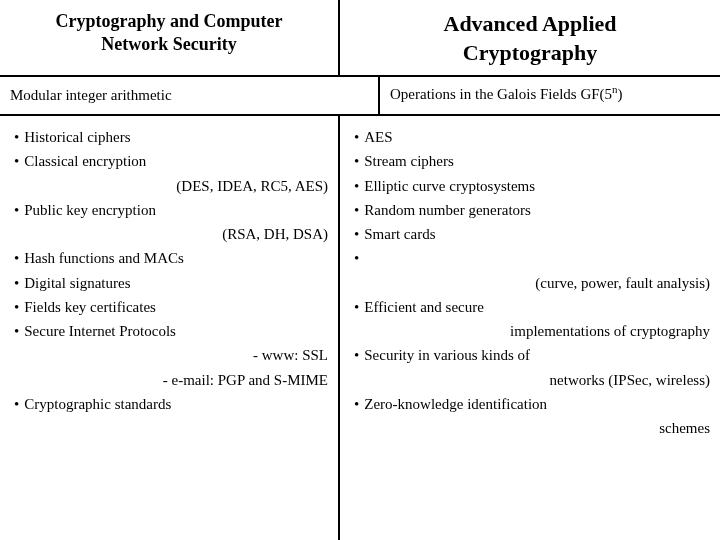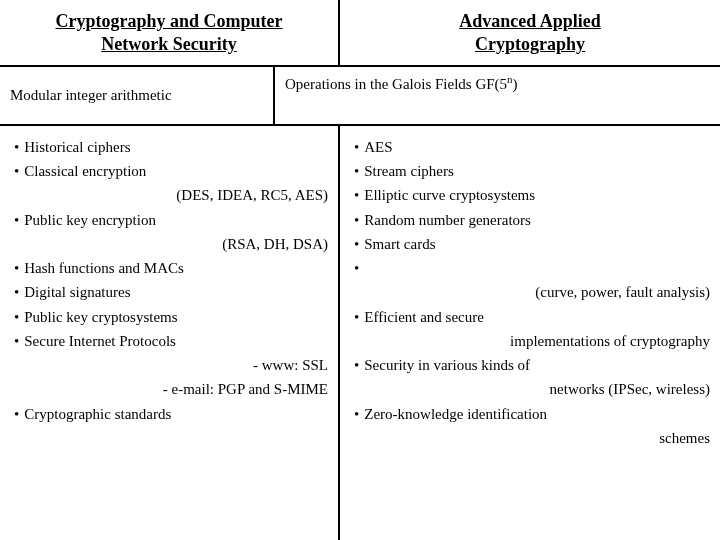--- a/index.html
+++ b/index.html
@@ -22,52 +22,51 @@
       width: 720px;
       height: 540px;
       display: flex;
       flex-direction: column;
     }
 
     .header-row {
       display: flex;
       flex-direction: row;
       border-bottom: 2px solid #000;
-      text-decoration: underline;
     }
 
     .header-left {
       width: 340px;
       text-align: center;
       padding: 10px 8px 8px 8px;
       border-right: 2px solid #000;
       font-size: 18px;
       font-weight: bold;
       line-height: 1.3;
     }
 
     .header-right {
       flex: 1;
       text-align: center;
       padding: 10px 8px 8px 8px;
-      font-size: 18px;
+      font-size: 22px;
       font-weight: bold;
       line-height: 1.3;
     }
 
     .subheader-row {
       display: flex;
       flex-direction: row;
       border-bottom: 2px solid #000;
     }
 
     .subheader-left {
-      width: 275px;
+      width: 380px;
       border-right: 2px solid #000;
-      padding: 20px 10px;
+      padding: 10px 10px;
       font-size: 15px;
     }
 
     .subheader-right {
       flex: 1;
       padding: 6px 10px;
       font-size: 15px;
     }
 
     .content-row {
@@ -156,21 +155,21 @@
         <div class="bullet-item">
           <span class="bullet">•</span>
           <span>Hash functions and MACs</span>
         </div>
         <div class="bullet-item">
           <span class="bullet">•</span>
           <span>Digital signatures</span>
         </div>
         <div class="bullet-item">
           <span class="bullet">•</span>
-          <span>Public key cryptosystems</span>
+          <span>Fields key certificates</span>
         </div>
         <div class="bullet-item">
           <span class="bullet">•</span>
           <span>Secure Internet Protocols</span>
         </div>
         <div class="sub-item">- www: SSL</div>
         <div class="sub-item">- e-mail: PGP and S-MIME</div>
         <div class="bullet-item">
           <span class="bullet">•</span>
           <span>Cryptographic standards</span>

